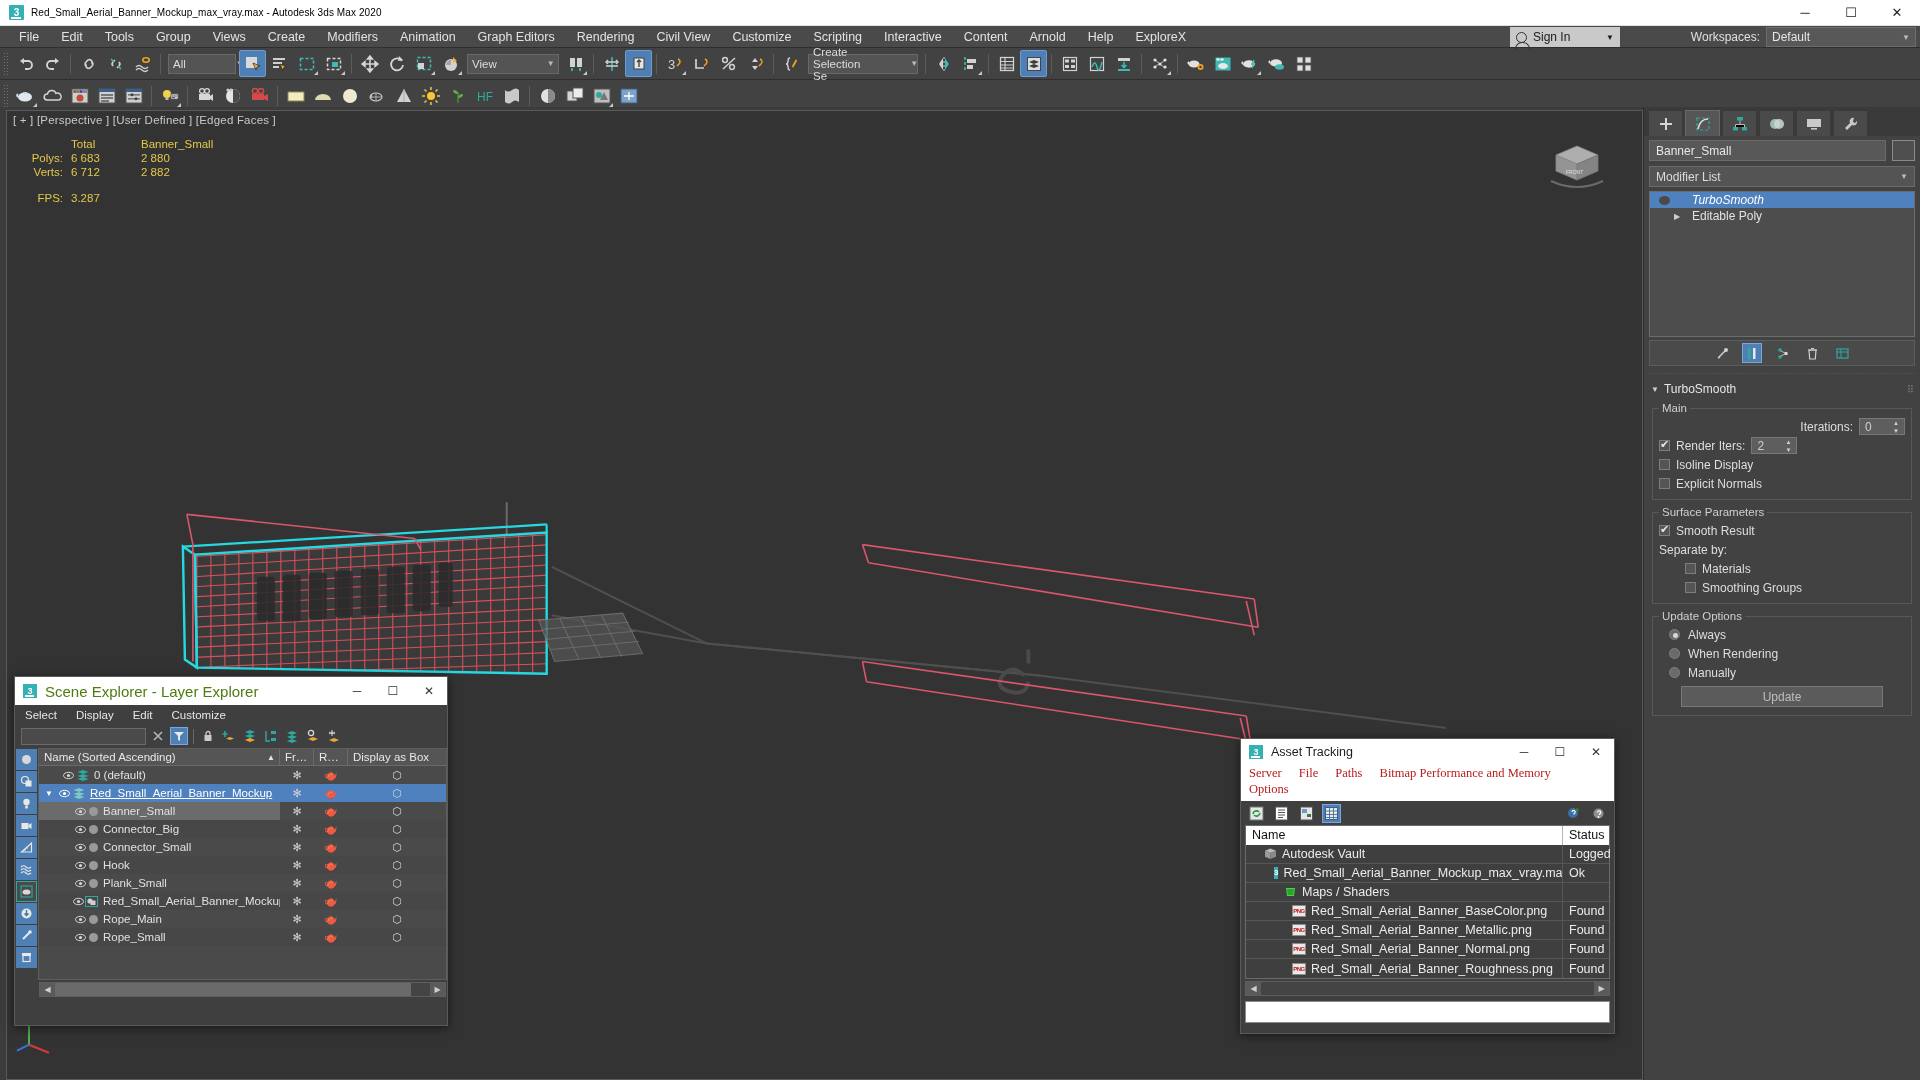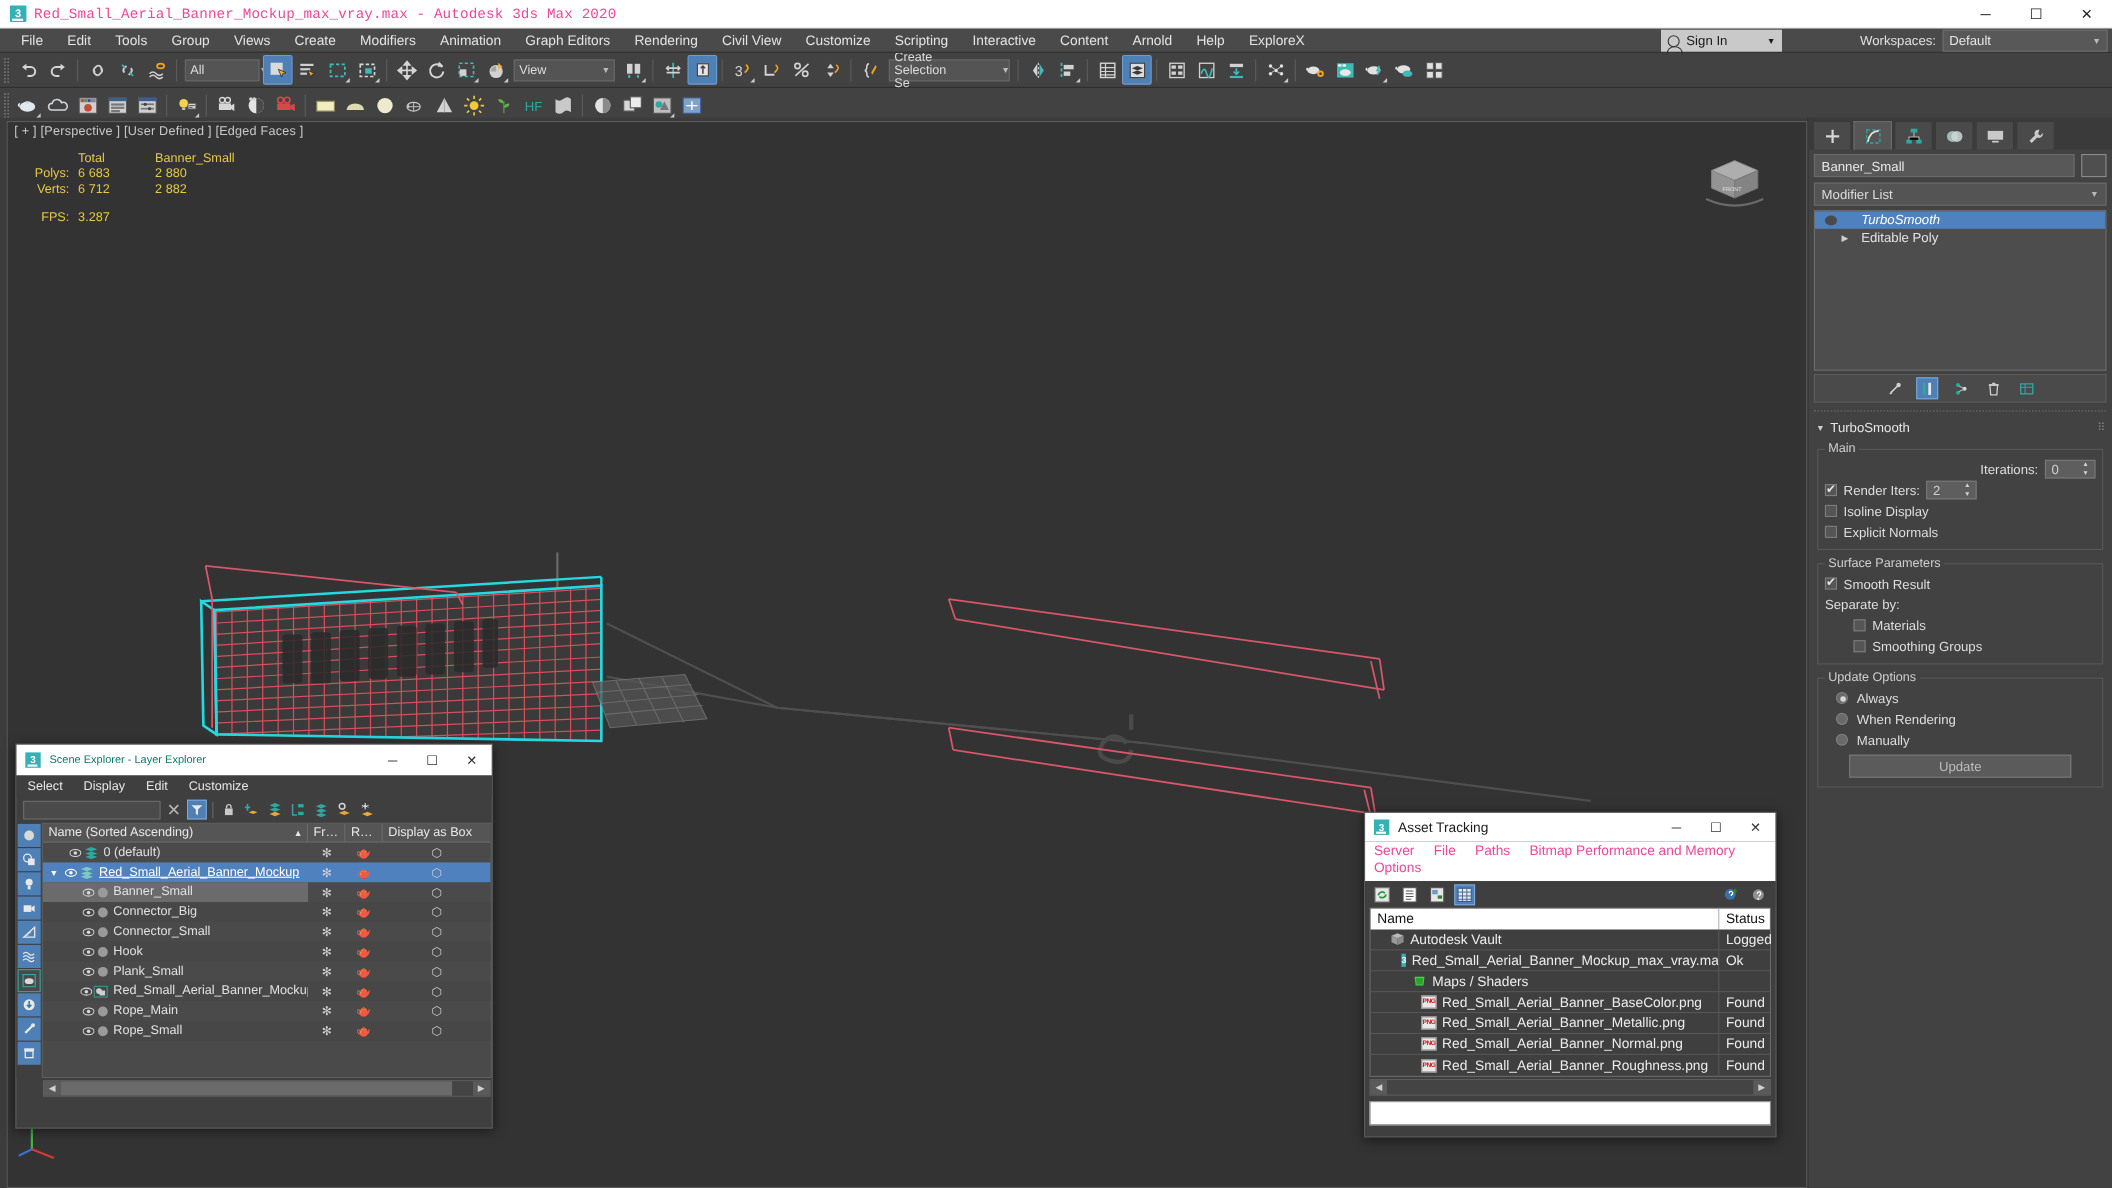--- a/index.html
+++ b/index.html
@@ -7,21 +7,21 @@
     font-family:"Liberation Sans", sans-serif; }
   body { background:#3c3c3c; color:#d6d6d6; font-size:12.5px; }
 
   
   #titlebar{height:26px;background:#ffffff;display:flex;align-items:center;
     border-bottom:1px solid #e0e0e0;}
   #titlebar .app-ico{width:15px;height:15px;margin:0 7px 0 9px;background:#35b0b5;
     border-radius:1px;color:#fff;font-size:10px;font-weight:bold;text-align:center;
     line-height:15px;position:relative;}
   #titlebar .app-ico:after{content:"";position:absolute;left:2px;bottom:1px;width:10px;height:2px;background:#fff;}
-  #title-text{color:#ec4899;font-size:13px;letter-spacing:.1px;font-family:Liberation Mono, monospace;}
+  #title-text{color:#000000;font-size:10px;letter-spacing:.1px;}
   #win-btns{margin-left:auto;display:flex;height:26px;}
   #win-btns div{width:46px;height:26px;display:flex;align-items:center;justify-content:center;
     color:#222;font-size:13px;}
 
   
   #menubar{height:22px;background:#4a4a4a;display:flex;align-items:center;
     padding-left:8px;border-bottom:1px solid #2e2e2e;position:relative;}
   #menubar .mi{padding:0 11px;line-height:22px;font-size:12.5px;color:#e3e3e3;cursor:default;}
   #signin{position:absolute;right:300px;top:1px;height:20px;background:#c9c9c9;color:#1b1b1b;
     display:flex;align-items:center;padding:0 6px;min-width:110px;font-size:12px;}
@@ -125,21 +125,21 @@
     display:flex;align-items:center;justify-content:center;font-size:12px;color:#bdbdbd;}
   .indent{padding-left:26px;}
 
   
   #scene-explorer{position:absolute;left:14px;top:676px;width:434px;height:350px;
     background:#3f3f3f;border:1px solid #5a5a5a;box-shadow:0 2px 10px rgba(0,0,0,.55);}
   #se-title{height:28px;background:#fff;display:flex;align-items:center;padding-left:8px;}
   #se-title .ico{width:14px;height:14px;background:#35b0b5;color:#fff;font-size:9px;font-weight:bold;
     text-align:center;line-height:14px;margin-right:8px;position:relative;}
   #se-title .ico:after{content:"";position:absolute;left:2px;bottom:1px;width:9px;height:2px;background:#fff;}
-  #se-title .t{color:#0f766e;font-size:10px;}
+  #se-title .t{color:#4d7c0f;font-size:15px;}
   #se-title .wb{margin-left:auto;display:flex;}
   #se-title .wb div{width:36px;height:28px;display:flex;align-items:center;justify-content:center;
     color:#333;font-size:12px;}
   #se-menu{height:19px;display:flex;align-items:center;padding-left:10px;background:#3f3f3f;}
   #se-menu .m{font-size:11.5px;color:#e6e6e6;margin-right:19px;}
   #se-tools{height:24px;display:flex;align-items:center;padding:0 6px;gap:3px;}
   #se-search{width:125px;height:17px;background:#4a4a4a;border:1px solid #6a6a6a;}
   .setb{width:18px;height:18px;display:flex;align-items:center;justify-content:center;}
   .setb.sel{background:#4e7fb5;border:1px solid #7ba7d8;}
   #se-body{display:flex;height:232px;}
@@ -176,21 +176,21 @@
   
   #asset{position:absolute;left:1240px;top:738px;width:375px;height:296px;
     background:#3f3f3f;border:1px solid #5a5a5a;box-shadow:0 2px 10px rgba(0,0,0,.55);}
   #at-title{height:26px;background:#fff;display:flex;align-items:center;padding-left:8px;}
   #at-title .ico{width:14px;height:14px;background:#35b0b5;color:#fff;font-size:9px;font-weight:bold;
     text-align:center;line-height:14px;margin-right:8px;position:relative;}
   #at-title .ico:after{content:"";position:absolute;left:2px;bottom:1px;width:9px;height:2px;background:#fff;}
   #at-title .t{color:#1d1d1d;font-size:12.5px;}
   #at-title .wb{margin-left:auto;display:flex;}
   #at-title .wb div{width:36px;height:26px;display:flex;align-items:center;justify-content:center;color:#333;font-size:12px;}
-  #at-menu{background:#fff;padding:0 18px 4px 8px;font-size:12.5px;color:#ec4899;line-height:16px;}
+  #at-menu{background:#fff;padding:0 18px 4px 8px;font-size:12.5px;color:#b91c1c;line-height:16px;font-family:Liberation Serif, serif;}
   #at-menu span{margin-right:14px;}
   #at-tools{height:24px;background:#3f3f3f;display:flex;align-items:center;padding:0 6px;gap:6px;}
   .atb{width:19px;height:19px;display:flex;align-items:center;justify-content:center;}
   .atb.sel{background:#4e7fb5;border:1px solid #7ba7d8;}
   #at-grid{margin:0 4px;background:#3f3f3f;border:1px solid #6a6a6a;}
   #at-ghdr{height:19px;background:#fff;display:flex;align-items:center;font-size:12.5px;color:#111;}
   #at-ghdr .n{flex:1;padding-left:6px;border-right:1px solid #b5b5b5;height:19px;line-height:19px;}
   #at-ghdr .s{width:46px;padding-left:6px;height:19px;line-height:19px;}
   .atrow{height:19px;display:flex;align-items:center;font-size:12.5px;color:#ececec;
     border-bottom:1px solid #565656;}

